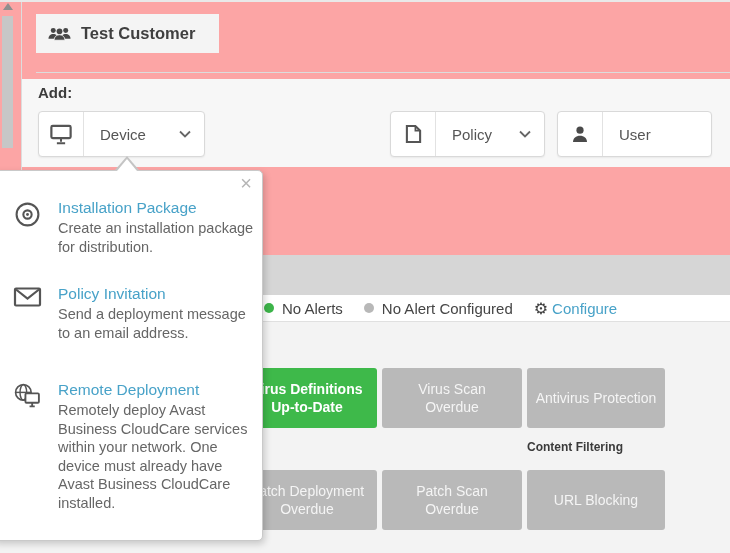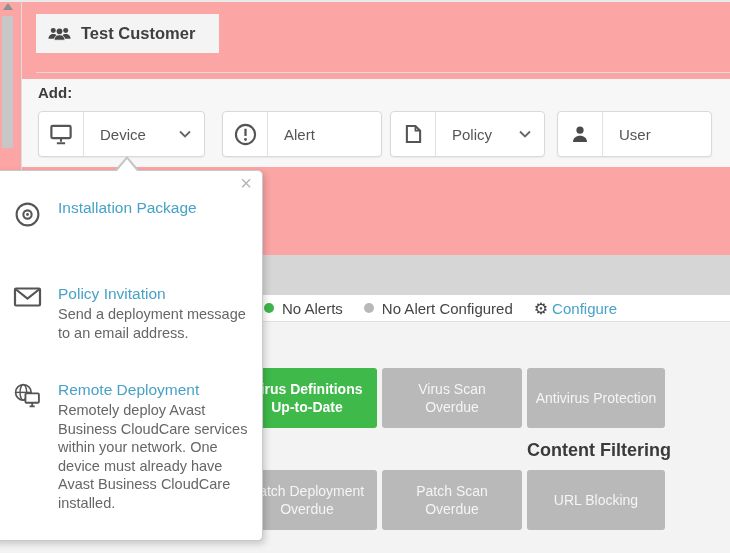--- a/index.html
+++ b/index.html
@@ -51,21 +51,21 @@
   .lower-bg{position:absolute;left:0;top:321px;right:0;bottom:0;background:#f3f3f3;}
 
   
   .tile{position:absolute;height:60px;border-radius:3px;display:flex;align-items:center;
     justify-content:center;text-align:center;font-size:14px;line-height:1.3;
     padding:0 8px;box-sizing:border-box;cursor:pointer;}
   .tile.active{background:#3eb94a;color:#fff;font-weight:600;}
   .tile.inactive{background:#b9b9b9;color:rgba(255,255,255,0.85);}
   .r1{top:368px;} .r2{top:470px;}
   .c1{left:237px;width:140px;} .c2{left:382px;width:140px;} .c3{left:527px;width:138px;}
-  .cf-label{position:absolute;left:527px;top:440px;font-size:18px;font-weight:700;color:#3a3a3a;}
+  .cf-label{position:absolute;left:527px;top:440px;font-size:12px;font-weight:700;color:#3a3a3a;}
 
   
   .panel{position:absolute;left:-8px;top:170px;width:271px;height:371px;background:#fff;
     border:1px solid #c9c9c9;border-radius:5px;box-shadow:2px 3px 7px rgba(0,0,0,0.18);
     z-index:10;box-sizing:border-box;}
   .caret-outer{position:absolute;left:115px;top:156px;width:0;height:0;z-index:12;
     border-left:12px solid transparent;border-right:12px solid transparent;border-bottom:14px solid #c4c4c4;}
   .caret-inner{position:absolute;left:117px;top:159px;width:0;height:0;z-index:13;
     border-left:10px solid transparent;border-right:10px solid transparent;border-bottom:12px solid #fff;}
   .panel-close{position:absolute;top:2px;right:10px;font-size:20px;color:#b5b5b5;cursor:pointer;line-height:1;}
@@ -113,30 +113,20 @@
       </svg>
     </span>
     <span class="lbl">Device</span>
     <span class="chev">
       <svg width="12" height="8" viewBox="0 0 12 8">
           <path d="M1 1.5 L6 6.5 L11 1.5" fill="none" stroke="#666" stroke-width="1.8"></path>
         </svg>
     </span>
   </div>
 
-  <div class="btn btn-alert">
-    <span class="icon-cell">
-      <svg width="23" height="23" viewBox="0 0 24 24" xmlns="http://www.w3.org/2000/svg">
-        <circle cx="12" cy="12" r="10" fill="none" stroke="#555" stroke-width="2.2"></circle>
-        <line x1="12" y1="6" x2="12" y2="13.5" stroke="#555" stroke-width="2.4"></line>
-        <circle cx="12" cy="17.2" r="1.5" fill="#555"></circle>
-      </svg>
-    </span>
-    <span class="lbl">Alert</span>
-  </div>
 
   <div class="btn btn-policy">
     <span class="icon-cell">
       <svg width="17" height="20" viewBox="0 0 18 21" xmlns="http://www.w3.org/2000/svg">
         <path d="M2 2 h9 l5 5 v12 h-14 z" fill="none" stroke="#555" stroke-width="2.2"></path>
         <path d="M11 2 v5 h5" fill="none" stroke="#555" stroke-width="1.8"></path>
       </svg>
     </span>
     <span class="lbl">Policy</span>
     <span class="chev">
@@ -190,20 +180,21 @@
     <div class="menu-item item-1">
       <span class="mi-icon">
         <svg width="27" height="27" viewBox="0 0 26 26" xmlns="http://www.w3.org/2000/svg">
           <circle cx="13" cy="13" r="10.5" fill="none" stroke="#555" stroke-width="2"></circle>
           <circle cx="13" cy="13" r="4" fill="none" stroke="#555" stroke-width="2"></circle>
           <circle cx="13" cy="13" r="1.4" fill="#555"></circle>
         </svg>
       </span>
       <span class="mi-text">
         <div class="mi-title">Installation Package</div>
+        <div class="mi-desc">Create an installation package for distribution.</div>
       </span>
     </div>
 
     <div class="menu-item item-2">
       <span class="mi-icon">
         <svg width="29" height="20" viewBox="0 0 28 20" xmlns="http://www.w3.org/2000/svg">
           <rect x="1.5" y="1.5" width="25" height="17" rx="1" fill="none" stroke="#555" stroke-width="2.2"></rect>
           <path d="M2.5 2.5 L14 11.5 L25.5 2.5" fill="none" stroke="#555" stroke-width="2.2"></path>
         </svg>
       </span>

